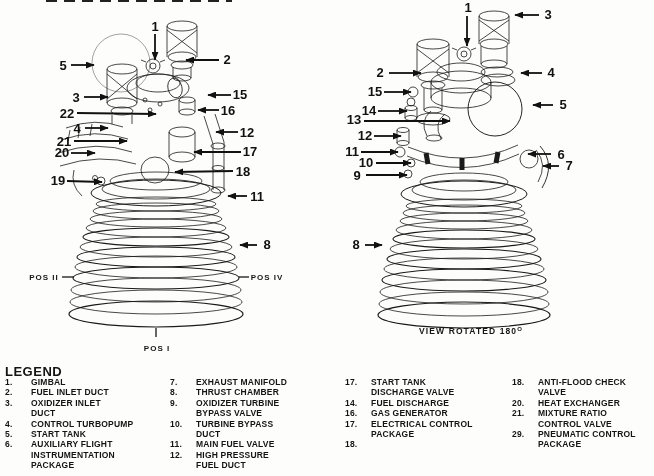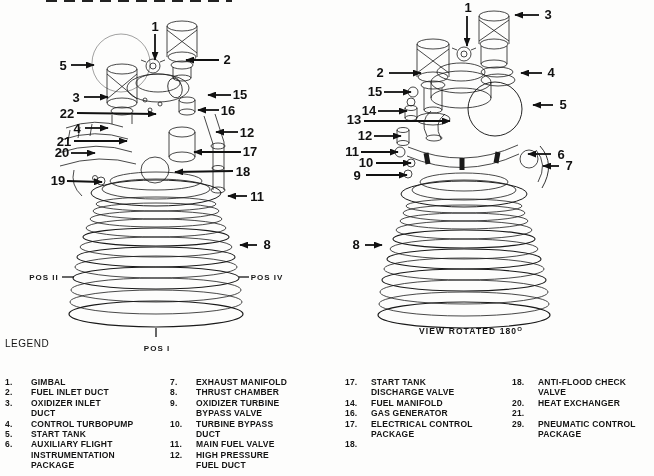--- a/index.html
+++ b/index.html
@@ -6,21 +6,21 @@
   .stage{
     position:relative;width:654px;height:476px;background:#fdfdfc;overflow:hidden;
     font-family:"Liberation Sans", sans-serif;color:#141414;
   }
   svg{position:absolute;left:0;top:0;}
   .art{stroke:#1a1a1a;fill:none;stroke-width:.8;}
   .callout-num{font-family:"Liberation Sans",sans-serif;font-size:13px;font-weight:700;fill:#111;}
   .view-label{font-family:"Liberation Sans",sans-serif;font-size:8px;font-weight:700;letter-spacing:1px;fill:#161616;}
   .view-caption{font-family:"Liberation Sans",sans-serif;font-size:8.5px;font-weight:700;letter-spacing:1.1px;fill:#161616;}
   .leader{stroke:#111;stroke-width:1.8;}
-  .legend-title{position:absolute;left:5px;top:338px;font-size:10px;font-weight:400;letter-spacing:.5px;}
+  .legend-title{position:absolute;left:5px;top:364px;font-size:13px;font-weight:700;letter-spacing:.5px;}
   .legend-col{position:absolute;top:377px;font-size:8.5px;font-weight:700;letter-spacing:.2px;}
   .legend-col.c0{left:5px}.legend-col.c1{left:170px}.legend-col.c2{left:345px}.legend-col.c3{left:512px}
   .li{display:flex;align-items:flex-start;}
   .li .num{width:26px;flex:none;line-height:10.4px;}
   .li .txt{line-height:10.4px;white-space:nowrap;}
 </style>
 </head>
 <body>
 
 <div class="stage">
@@ -310,21 +310,21 @@
             <span class="txt">HIGH PRESSURE<br>FUEL DUCT</span>
           </div>
         </div>
         <div class="legend-col c2">
           <div class="li">
             <span class="num">17.</span>
             <span class="txt">START TANK<br>DISCHARGE VALVE</span>
           </div>
           <div class="li">
             <span class="num">14.</span>
-            <span class="txt">FUEL MANIFOLD</span>
+            <span class="txt">FUEL DISCHARGE</span>
           </div>
           <div class="li">
             <span class="num">16.</span>
             <span class="txt">GAS GENERATOR</span>
           </div>
           <div class="li">
             <span class="num">17.</span>
             <span class="txt">ELECTRICAL CONTROL<br>PACKAGE</span>
           </div>
           <div class="li">
@@ -335,20 +335,21 @@
           <div class="li">
             <span class="num">18.</span>
             <span class="txt">ANTI-FLOOD CHECK<br>VALVE</span>
           </div>
           <div class="li">
             <span class="num">20.</span>
             <span class="txt">HEAT EXCHANGER</span>
           </div>
           <div class="li">
             <span class="num">21.</span>
+            <span class="txt">MIXTURE RATIO<br>CONTROL VALVE</span>
           </div>
           <div class="li">
             <span class="num">29.</span>
             <span class="txt">PNEUMATIC CONTROL<br>PACKAGE</span>
           </div>
         </div>
       </div>
   </div>
 
 </div>

